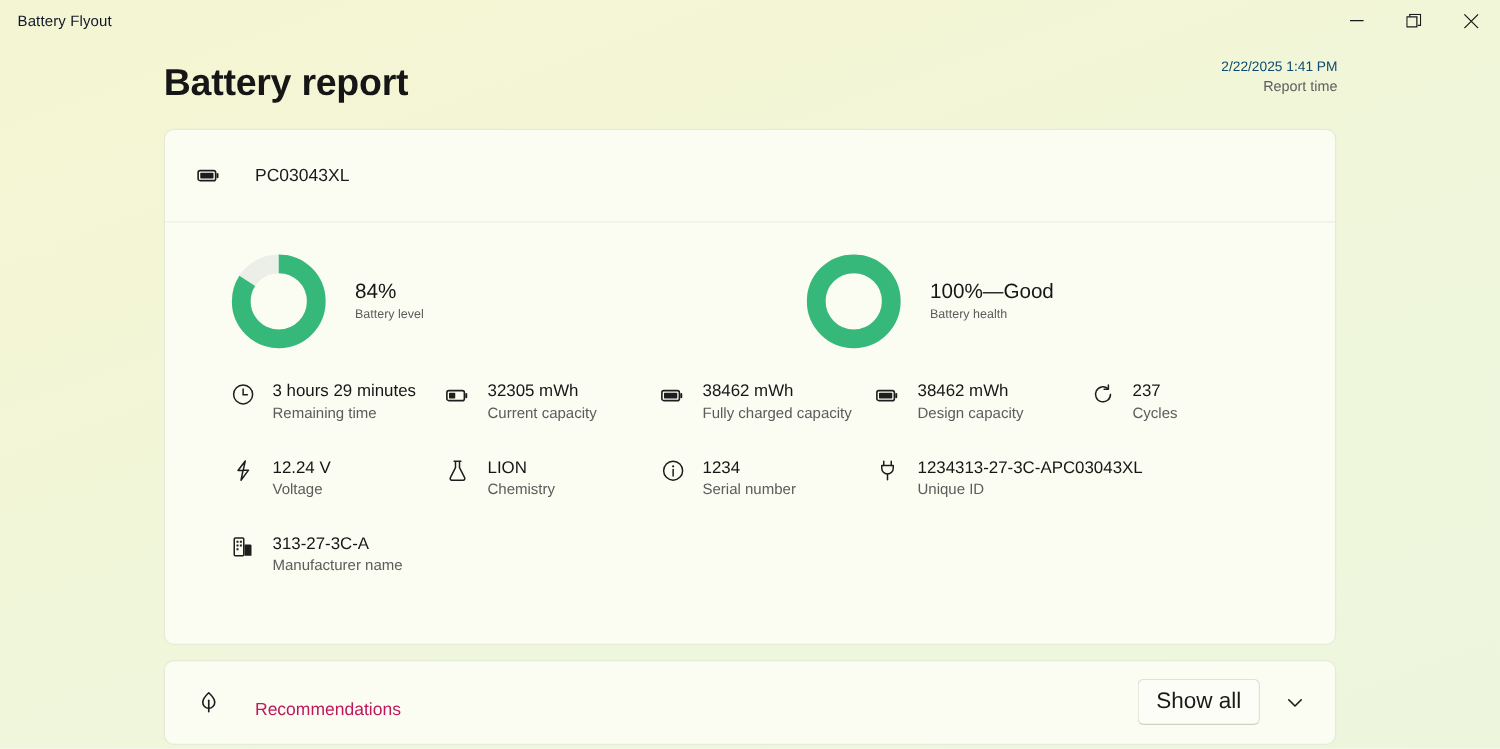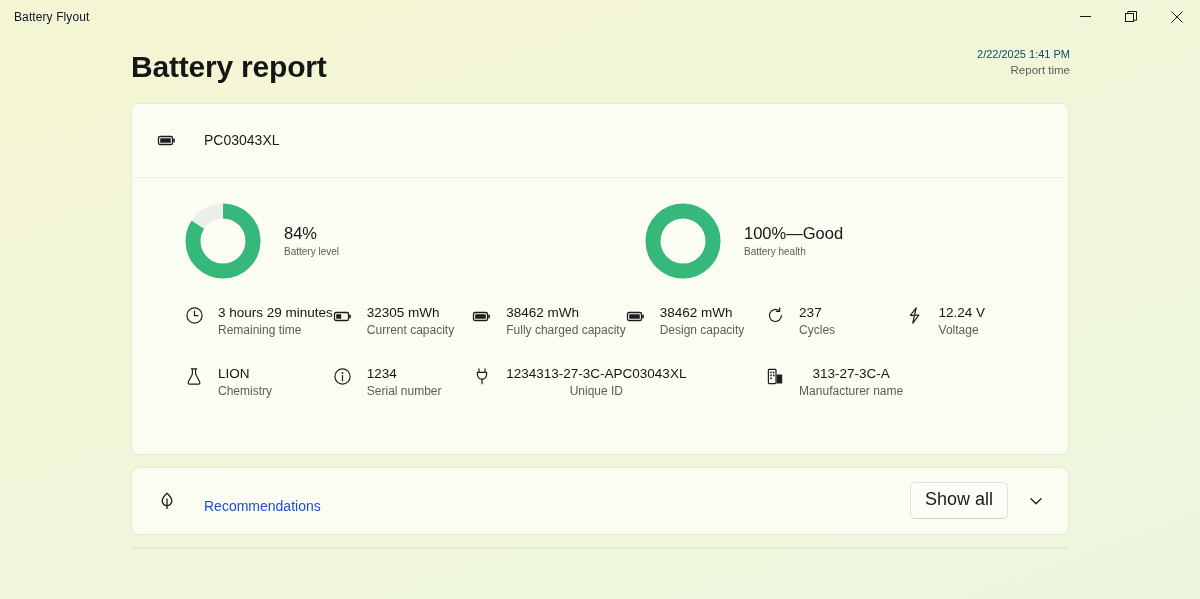--- a/index.html
+++ b/index.html
@@ -82,51 +82,51 @@
   .donut-row { display: flex; gap: 32px; }
   .donut-cell { display: flex; align-items: center; gap: 22px; width: 50%; padding-left: 28px; }
   .donut { width: 78px; height: 78px; position: relative; flex: none; }
   .donut svg { display: block; transform: rotate(-90deg); }
   .donut-text-main { font-size: 16.5px; color: #161616; line-height: 1.35; }
   .donut-text-sub { font-size: 10px; color: #5c5c5c; line-height: 1.4; }
 
   
   .stats {
     display: grid;
-    grid-template-columns: repeat(6, 1fr);
+    grid-template-columns: repeat(5, 1fr);
     row-gap: 0;
     margin-top: 24px;
     padding-left: 28px;
   }
   .stat {
     display: flex;
     align-items: flex-start;
     gap: 14px;
     height: 61px;
   }
   .stat-ico {
     width: 20px; height: 20px; flex: none;
     color: #1e1e1e;
     display: flex; align-items: center; justify-content: center;
     margin-top: 2px;
   }
   .stat-ico svg { display: block; }
   .stat-value { font-size: 13.5px; color: #161616; line-height: 1.35; white-space: nowrap; }
   .stat-label { font-size: 12px; color: #5c5c5c; line-height: 1.45; white-space: nowrap; }
-  .stat-wide { grid-column: span 2; text-align: center; }
+  .stat-wide { grid-column: span 2; }
 
   
   .row-card {
     height: 66px;
     display: flex;
     align-items: center;
     padding: 0 16px 0 24px;
   }
   .row-left { display: flex; align-items: center; gap: 26px; flex: 1; }
-  .row-title { font-size: 14px; color: #1d4ed8; margin-top: 11px; }
+  .row-title { font-size: 14px; color: #be185d; margin-top: 11px; }
   .row-right { display: flex; align-items: center; gap: 10px; }
 
   .btn {
     font-family: "Liberation Sans", sans-serif;
     font-size: 18px;
     color: #1a1a1a;
     background: #fdfdf8;
     border: 1px solid #e0e3d4;
     border-bottom-color: #cfd4c2;
     border-radius: 5px;

